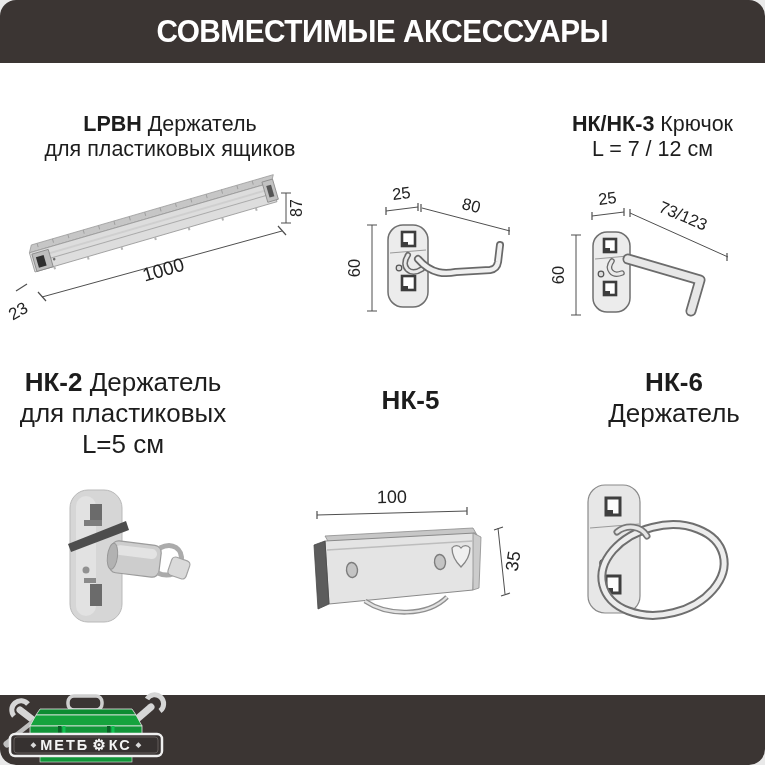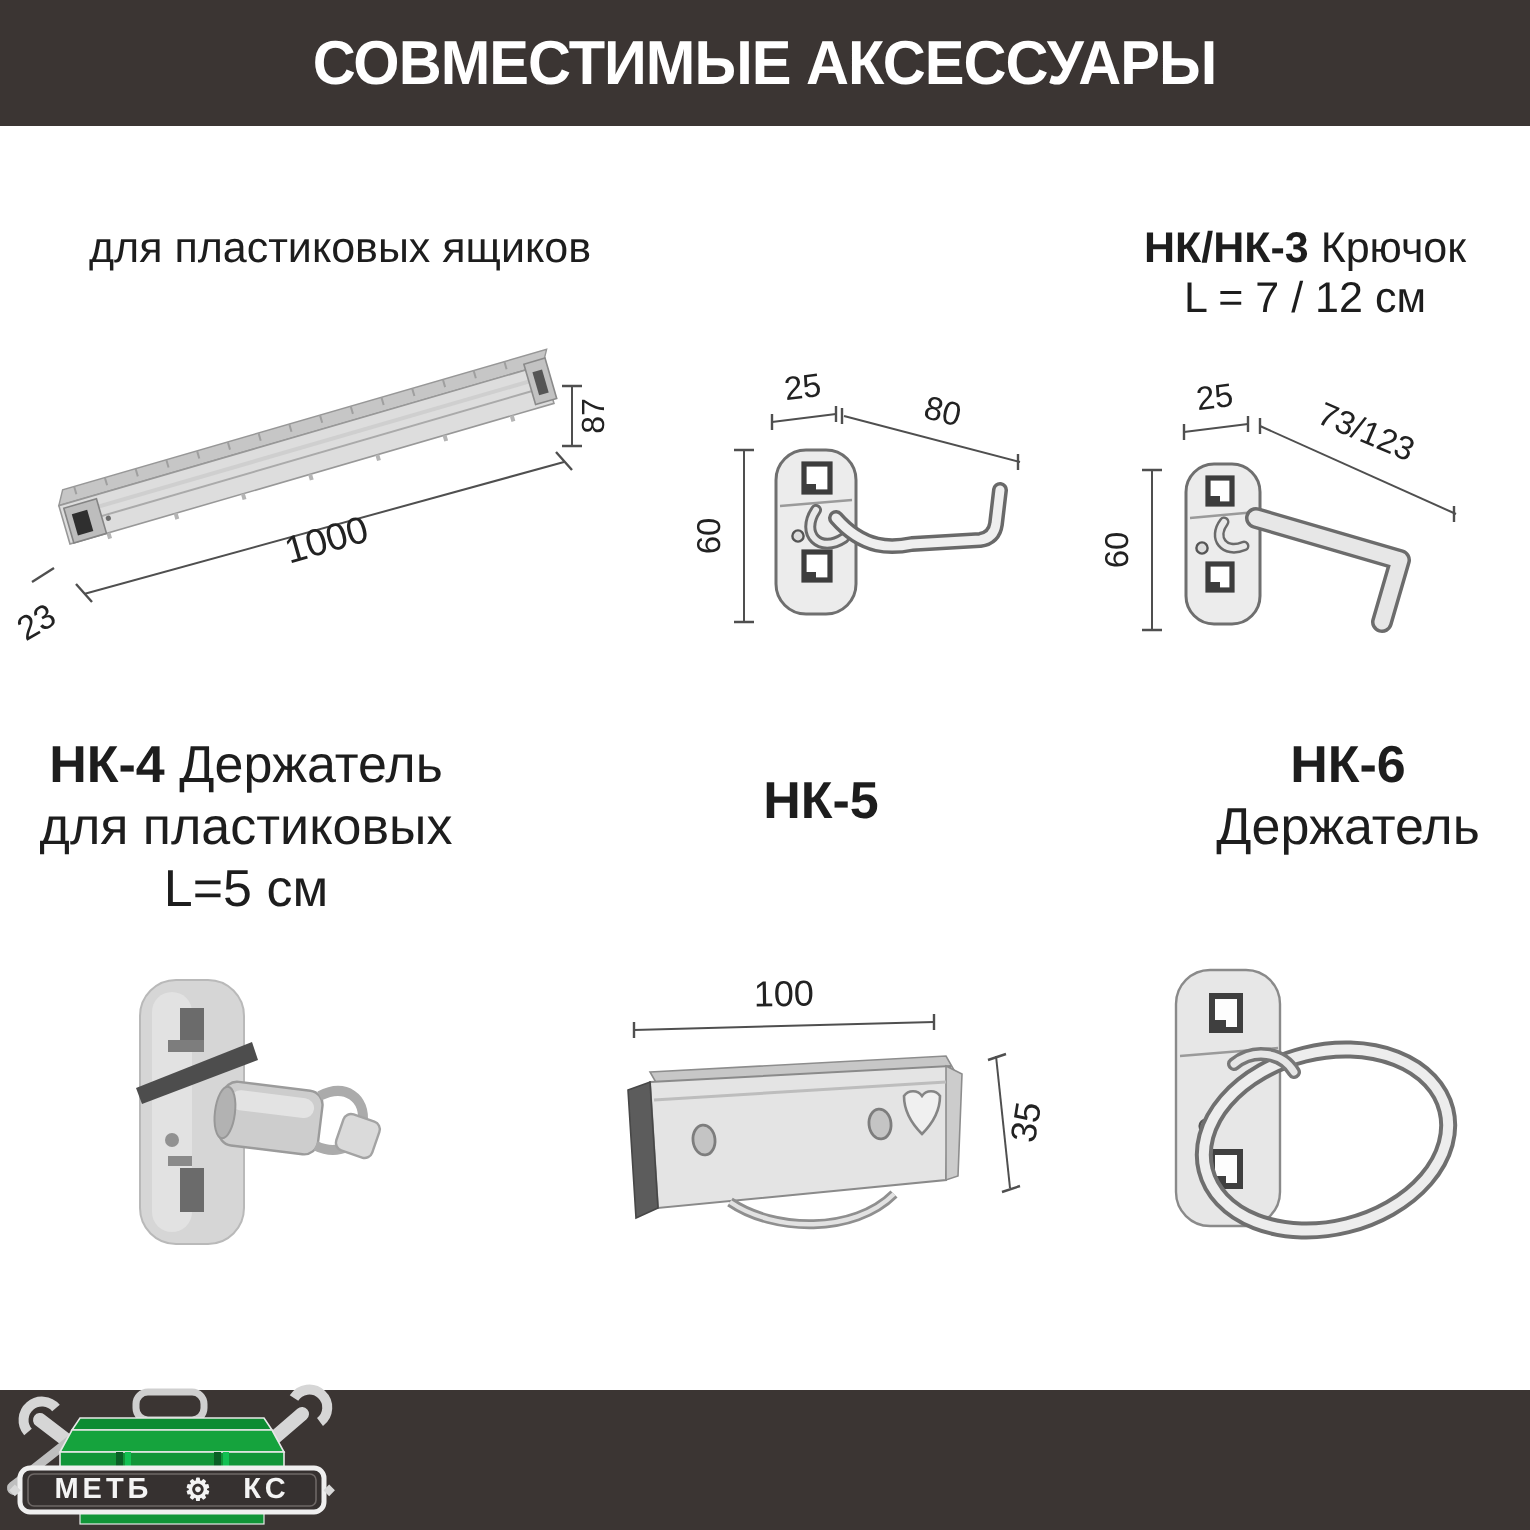--- a/index.html
+++ b/index.html
@@ -2,20 +2,21 @@
 <html><head>
 <meta charset="utf-8">
 <style>
   * { margin:0; padding:0; box-sizing:border-box; }
   html,body { background:#e9e9e9; }
   .page {
     position:relative; width:765px; height:765px;
     background:#ffffff; overflow:hidden;
     font-family:"Liberation Sans", sans-serif;
     color:#1d1d1d;
+    border-radius:16px;
   }
   
   .band { position:absolute; left:0; width:765px; background:#3b3533; }
   .header-band { top:0; height:63px; display:flex; align-items:center; justify-content:center; }
   .header-title {
     color:#ffffff; font-weight:bold; font-size:31px; letter-spacing:-0.5px;
     transform:scaleX(0.96);
   }
   .footer-band { top:695px; height:70px; }
 
@@ -39,37 +40,38 @@
   .d-hk6  { left:575px; top:470px; }
 
   .dim-line  { stroke:#4f4f4f; stroke-width:1; fill:none; }
   .dim-tick  { stroke:#4f4f4f; stroke-width:1.2; fill:none; }
   .dim-text  { fill:#222222; font-family:"Liberation Sans",sans-serif; }
 
   
   .logo-svg { left:4px; top:694px; }
   .logo-text {
     position:absolute; left:10px; top:734px; width:152px; height:22px;
-    display:flex; align-items:center; justify-content:center; gap:17px;
+    display:flex; align-items:center; justify-content:center; gap:4px;
     color:#f4f4f4; font-weight:bold; font-size:14.5px; letter-spacing:2px;
     white-space:nowrap;
   }
   .logo-text .diamond { font-size:7px; letter-spacing:0; color:#d9d9d9; }
   .logo-text .gear    { font-size:15px; letter-spacing:0; margin:0 -1px; }
 </style>
 </head>
 <body>
 
 <div class="page">
 
   <div class="band header-band">
     <div class="header-title">СОВМЕСТИМЫЕ АКСЕССУАРЫ</div>
   </div>
 
   <div class="ptitle t-lpbh">
+    <div><span class="b">LPBH</span> <span>Держатель</span></div>
     <div>для пластиковых ящиков</div>
   </div>
 
 
   <div class="ptitle t-hk3">
     <div><span class="b">НК/НК-3</span> <span>Крючок</span></div>
     <div>L = 7 / 12 см</div>
   </div>
 
   <svg class="d-lpbh" width="330" height="165" viewBox="0 0 330 165">
@@ -158,21 +160,21 @@
       <text class="dim-text" font-size="16.5" text-anchor="middle" transform="translate(133,38) rotate(23)">73/123</text>
     </g>
     <g>
       <line class="dim-line" x1="28" y1="52" x2="28" y2="132"></line>
       <path class="dim-tick" d="M23,52 h10 M23,132 h10"></path>
       <text class="dim-text" font-size="16.5" text-anchor="middle" transform="translate(16,92) rotate(-90)">60</text>
     </g>
   </svg>
 
   <div class="ptitle ptitle2 t-hk4">
-    <div><span class="b">НК-4</span> <span>Держатель</span></div>
+    <div><span class="b">НК-2</span> <span>Держатель</span></div>
     <div>для пластиковых</div>
     <div>L=5 см</div>
   </div>
 
   <div class="ptitle ptitle2 t-hk5">
     <div class="b">НК-5</div>
   </div>
 
   <div class="ptitle ptitle2 t-hk6">
     <div class="b">НК-6</div>

